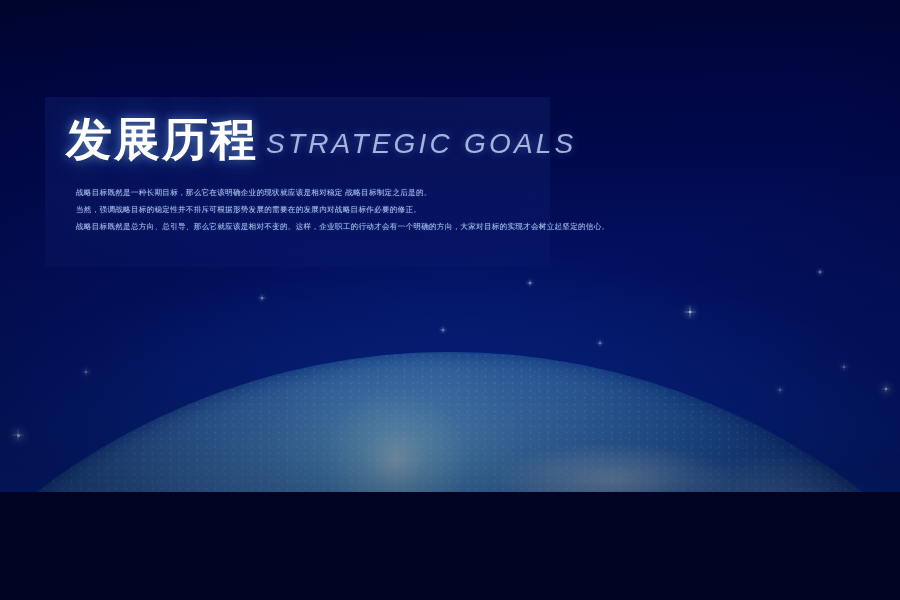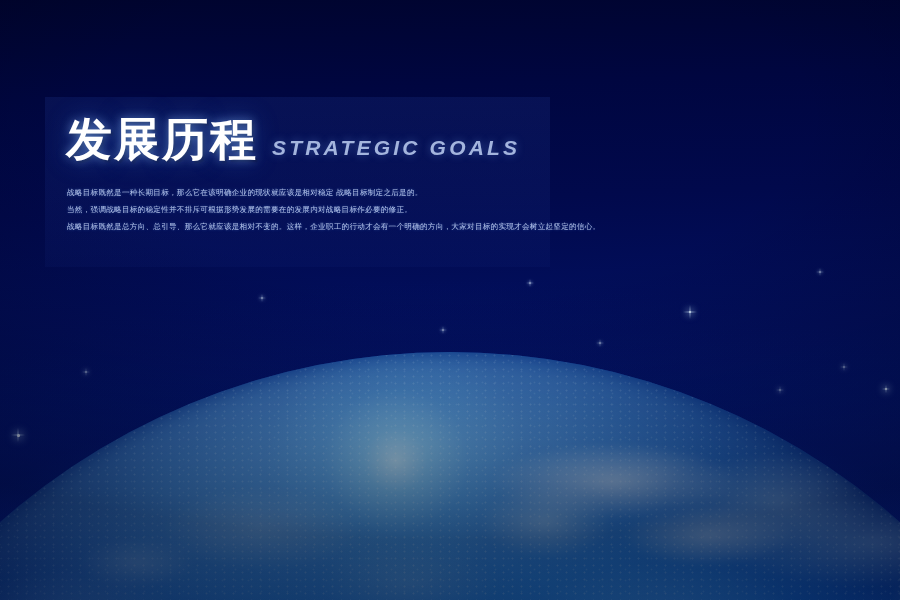--- a/index.html
+++ b/index.html
@@ -3,21 +3,21 @@
 <meta charset="utf-8">
 <style>
   html, body {
     margin: 0;
     padding: 0;
     background: #000322;
   }
   #stage {
     position: relative;
     width: 900px;
-    height: 600px;
+    height: 492px;
     overflow: hidden;
     font-family: "Liberation Sans", sans-serif;
     background: #be185d;
   }
 
   
   .space {
     position: absolute;
     inset: 0;
     background:
@@ -236,38 +236,38 @@
     letter-spacing: 2px;
     color: #ffffff;
     text-shadow:
       0 0 10px rgba(150,200,255,0.55),
       0 0 26px rgba(70,140,255,0.40),
       2px 2px 2px rgba(0,5,40,0.55);
   }
   .title-en {
     font-family: "Liberation Sans", sans-serif;
     font-style: italic;
-    font-weight: 700;
-    font-size: 21px;
+    font-weight: 400;
+    font-size: 28px;
     letter-spacing: 3.2px;
     color: rgba(196,214,248,0.82);
-    margin-left: 14px;
+    margin-left: 8px;
     padding-bottom: 2px;
     text-shadow: 0 0 8px rgba(120,170,255,0.40);
   }
 
   
   .body-copy {
     position: absolute;
     left: 67px;
     top: 186px;
     width: 470px;
   }
   .body-copy p {
-    margin: 0 0 3px 0;
+    margin: 0 0 3px 9px;
     font-family: "DejaVu Sans", "Liberation Sans", sans-serif;
     font-size: 7.6px;
     line-height: 14px;
     letter-spacing: .25px;
     color: rgba(198,214,246,0.90);
     white-space: nowrap;
     text-shadow: 0 0 3px rgba(90,150,255,0.45);
   }
 </style>
 </head>

